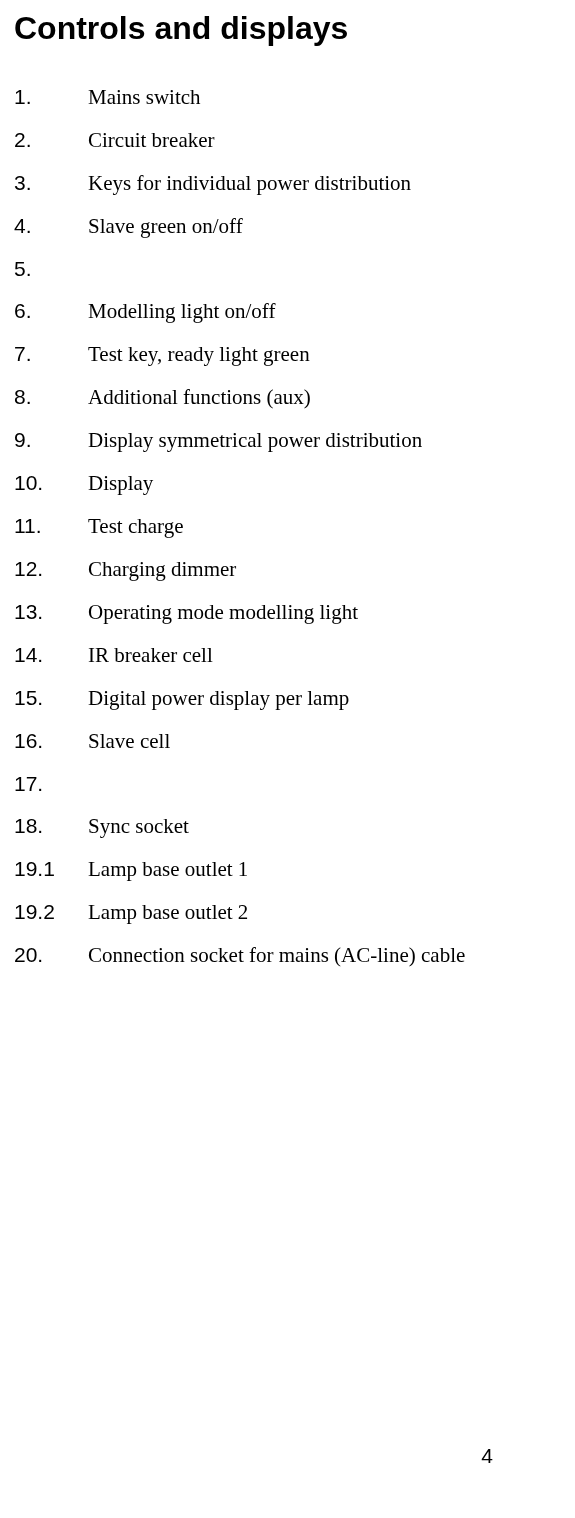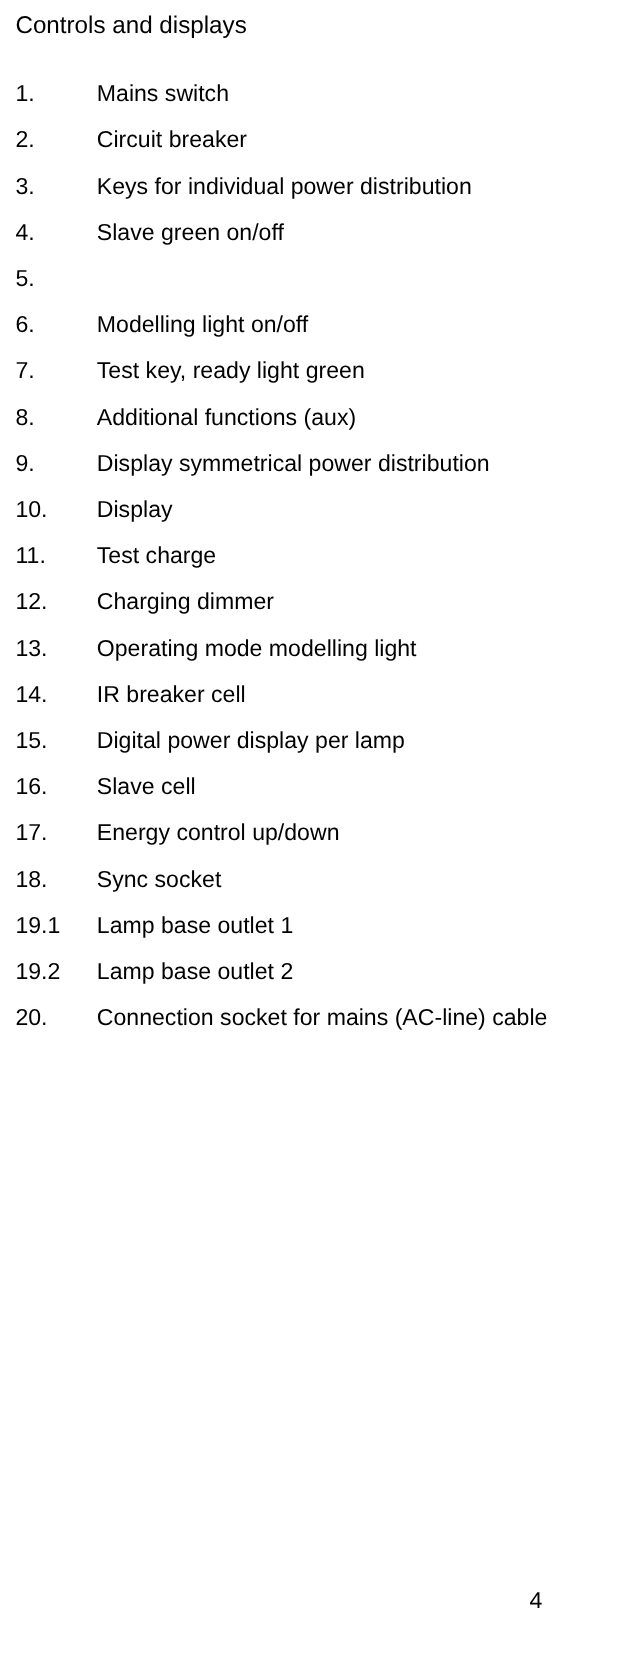--- a/index.html
+++ b/index.html
@@ -10,38 +10,39 @@
     body {
       width: 575px;
       height: 1518px;
       background: #ffffff;
       font-family: Arial, Helvetica, sans-serif;
       color: #000000;
       position: relative;
       padding: 10px 14px;
     }
     h1 {
-      font-size: 22px;
-      font-weight: normal;
+      font-size: 32px;
+      font-weight: bold;
       margin-bottom: 38px;
     }
     .list {
       display: block;
     }
     .list-row {
       display: flex;
       align-items: baseline;
       margin-bottom: 18px;
     }
     .num-cell {
       flex: 0 0 74px;
       font-size: 21px;
     }
     .label-cell {
       font-size: 21px;
+      font-family: Liberation Serif, serif;
     }
     .page-number {
       position: absolute;
       bottom: 50px;
       right: 82px;
       font-size: 21px;
     }
   </style>
 </head>
 <body>
@@ -108,21 +109,20 @@
     <div class="list-row">
       <div class="num-cell">15.</div>
       <div class="label-cell">Digital power display per lamp</div>
     </div>
     <div class="list-row">
       <div class="num-cell">16.</div>
       <div class="label-cell">Slave cell</div>
     </div>
     <div class="list-row">
       <div class="num-cell">17.</div>
-      <div class="label-cell">Energy control up/down</div>
     </div>
     <div class="list-row">
       <div class="num-cell">18.</div>
       <div class="label-cell">Sync socket</div>
     </div>
     <div class="list-row">
       <div class="num-cell">19.1</div>
       <div class="label-cell">Lamp base outlet 1</div>
     </div>
     <div class="list-row">

